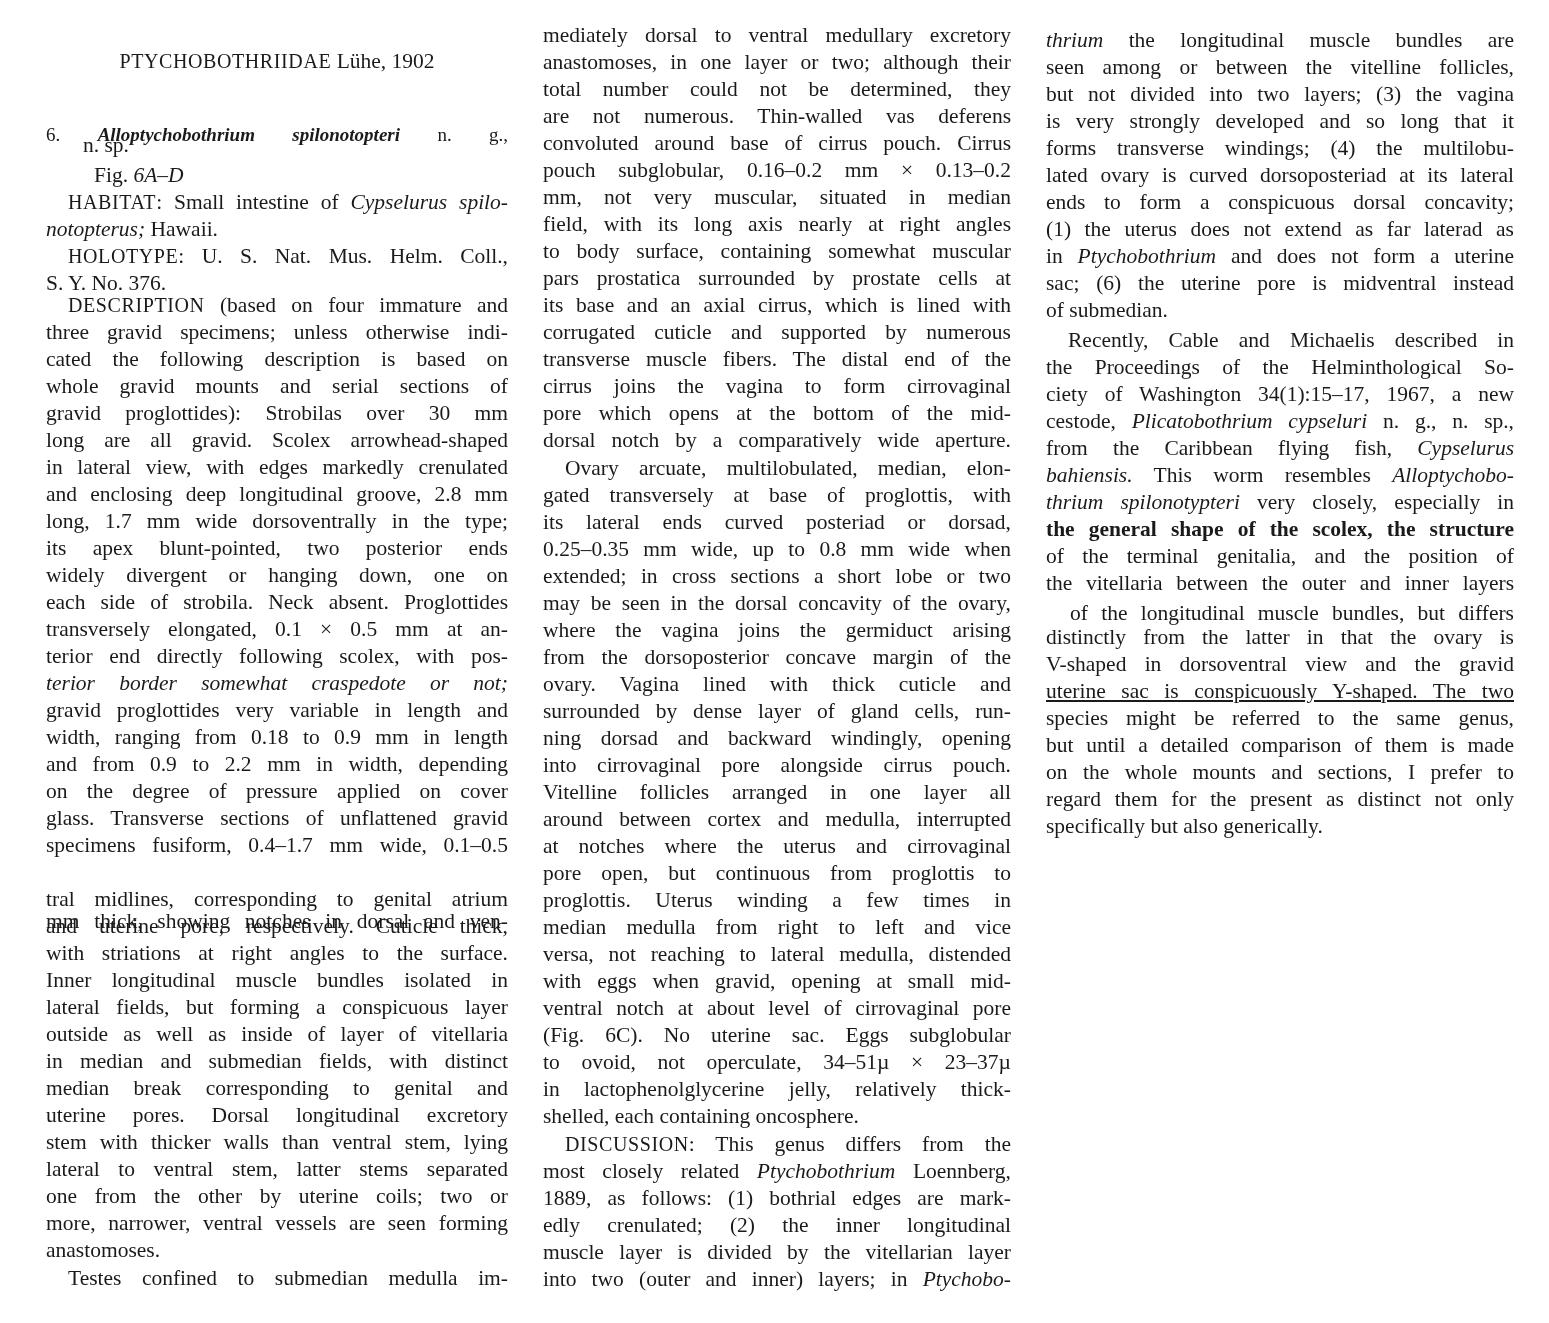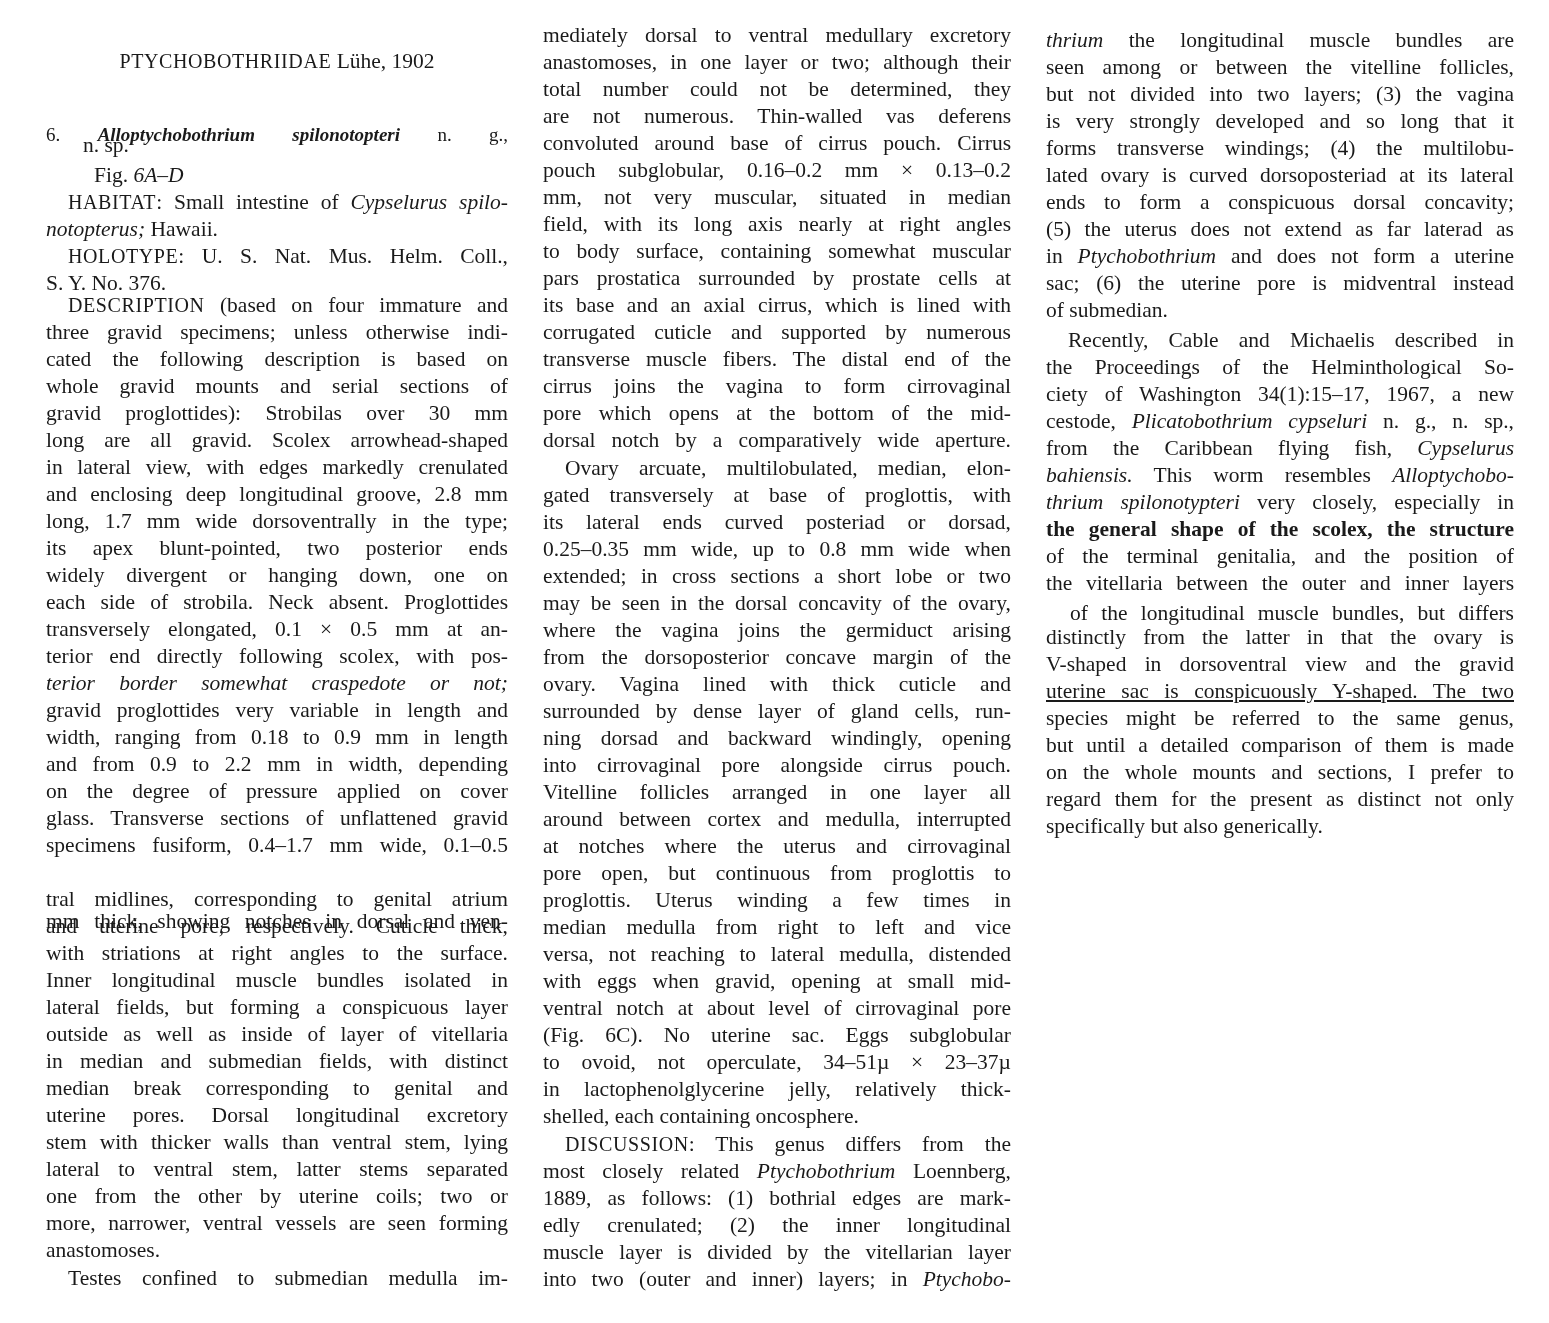--- a/index.html
+++ b/index.html
@@ -149,21 +149,21 @@
 <div class="col" id="col3">
   <div class="ln" style="top:27px;">
     <span class="it">thrium</span><span> the longitudinal muscle bundles are</span>
   </div>
   <div class="ln" style="top:54px;">seen among or between the vitelline follicles,</div>
   <div class="ln" style="top:81px;">but not divided into two layers; (3) the vagina</div>
   <div class="ln" style="top:108px;">is very strongly developed and so long that it</div>
   <div class="ln" style="top:135px;">forms transverse windings; (4) the multilobu-</div>
   <div class="ln" style="top:162px;">lated ovary is curved dorsoposteriad at its lateral</div>
   <div class="ln" style="top:189px;">ends to form a conspicuous dorsal concavity;</div>
-  <div class="ln" style="top:216px;">(5) the uterus does not extend as far laterad as</div>
+  <div class="ln" style="top:216px;">(1) the uterus does not extend as far laterad as</div>
   <div class="ln" style="top:243px;">
     <span>in </span><span class="it">Ptychobothrium</span><span> and does not form a uterine</span>
   </div>
   <div class="ln" style="top:270px;">sac; (6) the uterine pore is midventral instead</div>
   <div class="ln last" style="top:297px;">of submedian.</div>
 
   <div class="ln ind" style="top:327px;">Recently, Cable and Michaelis described in</div>
   <div class="ln" style="top:354px;">the Proceedings of the Helminthological So-</div>
   <div class="ln" style="top:381px;">ciety of Washington 34(1):15–17, 1967, a new</div>
   <div class="ln" style="top:408px;">

